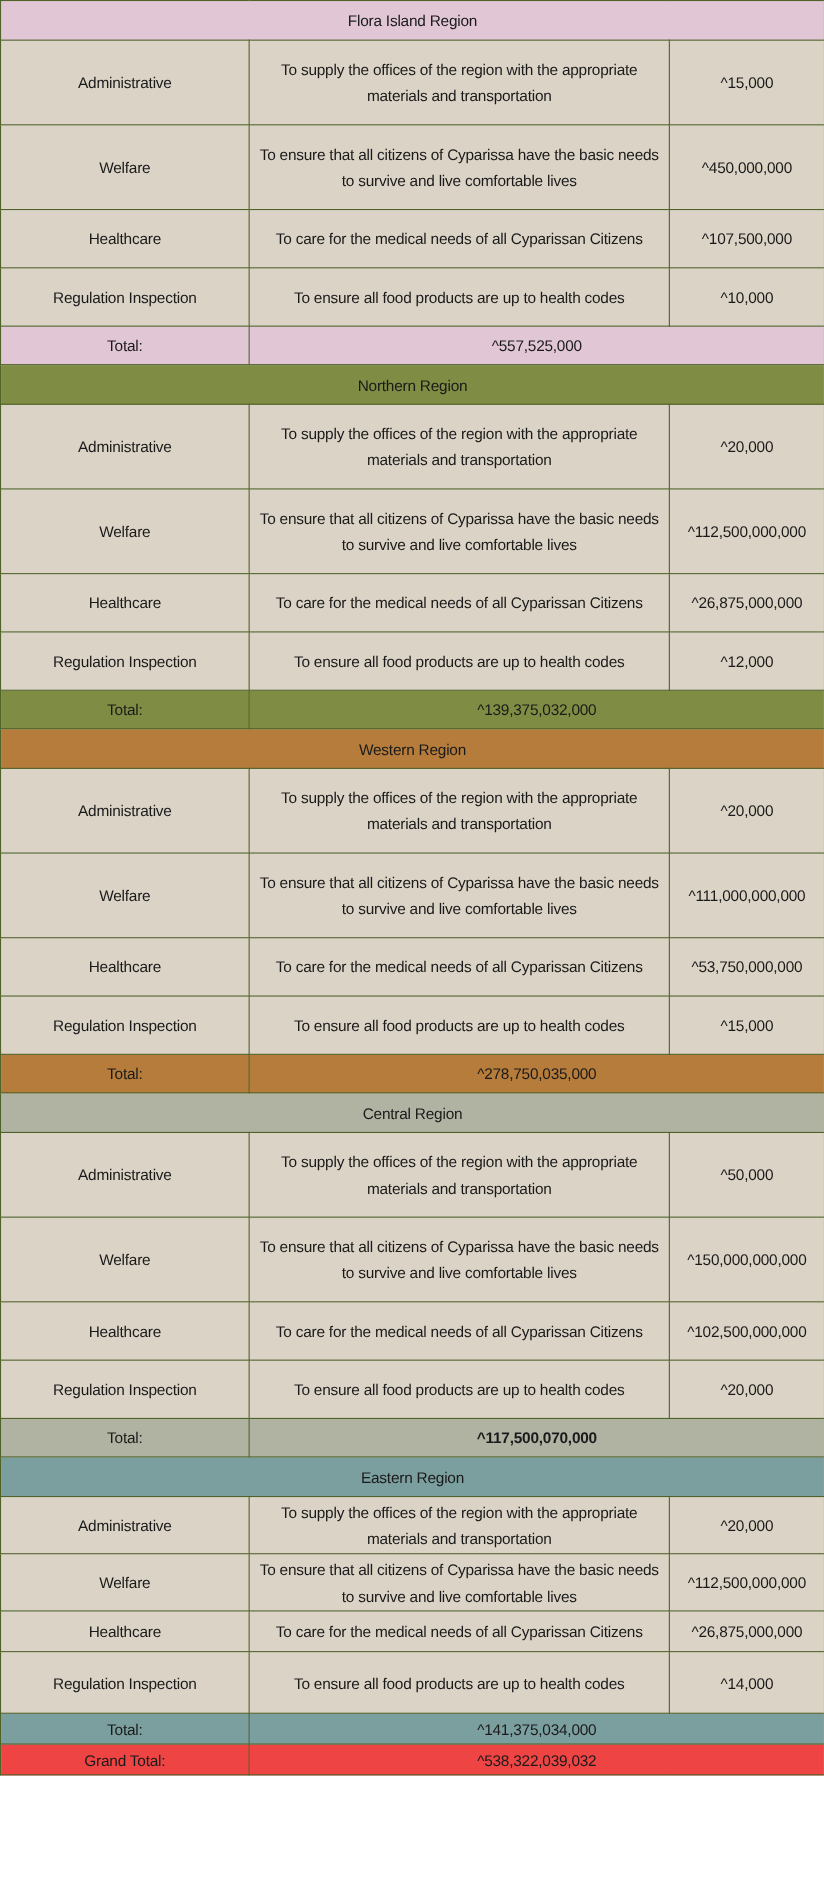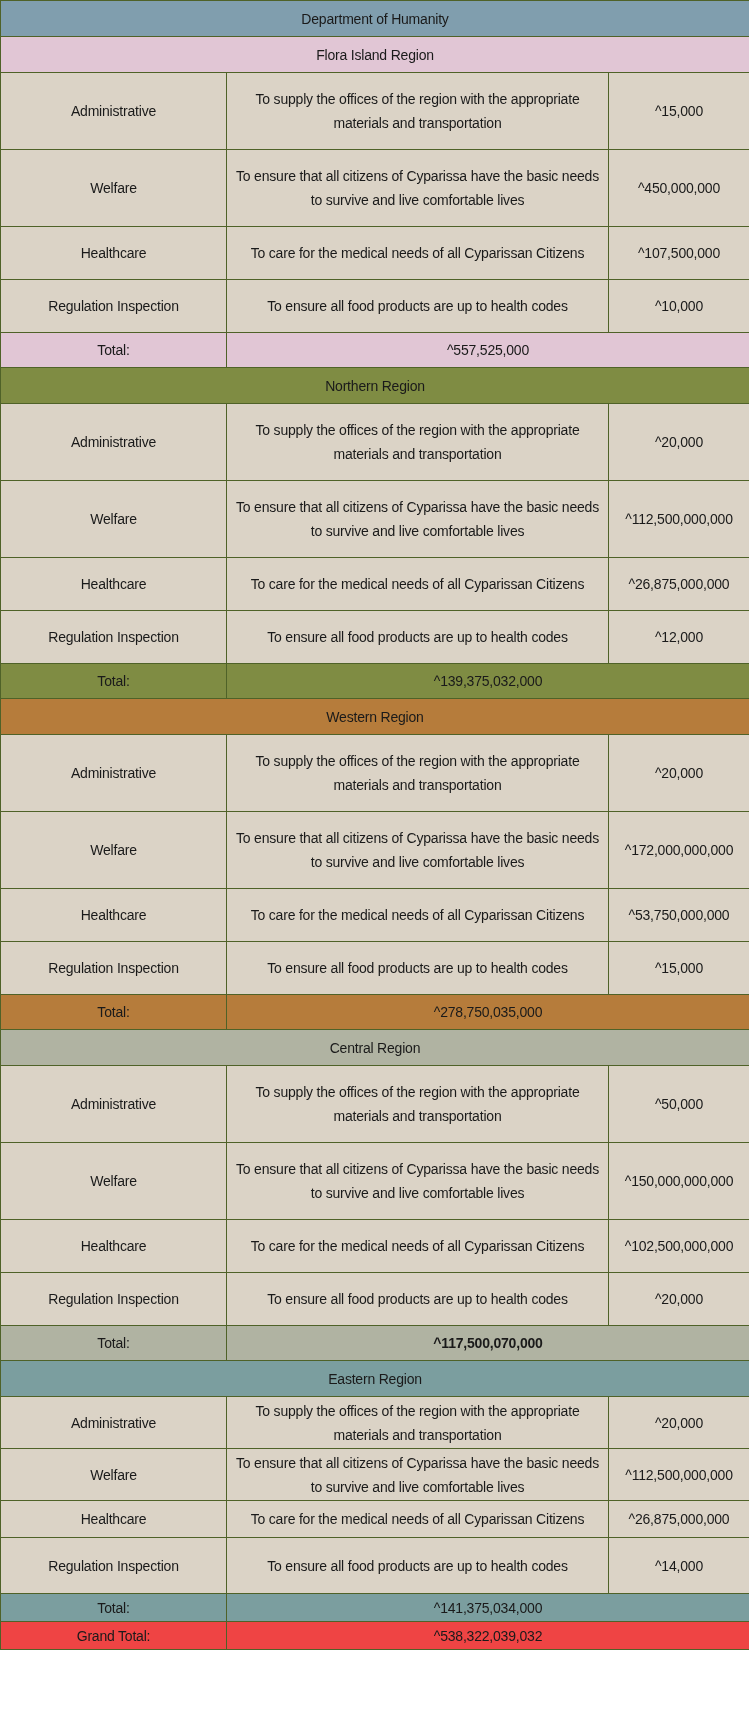--- a/index.html
+++ b/index.html
@@ -42,23 +42,20 @@
 </head>
 <body>
 
 <table class="budget">
   <colgroup>
     <col class="c1">
       <col class="c2">
       <col class="c3">
   </colgroup>
   <tbody id="tbody">
-    <tr class="title">
-      <td colspan="3">Department of Humanity</td>
-    </tr>
   <tr class="region">
         <td colspan="3" style="background: rgb(225, 198, 213);">Flora Island Region</td>
       </tr>
       <tr class="item-2line">
         <td class="item">Administrative</td>
         <td class="reason">To supply the offices of the region with the appropriate materials and transportation</td>
         <td class="amount">^15,000</td>
       </tr>
       <tr class="item-2line">
         <td class="item">Welfare</td>
@@ -110,21 +107,21 @@
         <td colspan="3" style="background: rgb(182, 124, 59); margin-left: 26px;">Western Region</td>
       </tr>
       <tr class="item-2line">
         <td class="item">Administrative</td>
         <td class="reason">To supply the offices of the region with the appropriate materials and transportation</td>
         <td class="amount">^20,000</td>
       </tr>
       <tr class="item-2line">
         <td class="item">Welfare</td>
         <td class="reason">To ensure that all citizens of Cyparissa have the basic needs to survive and live comfortable lives</td>
-        <td class="amount">^172,000,000,000</td>
+        <td class="amount">^111,000,000,000</td>
       </tr>
       <tr class="item-1line">
         <td class="item">Healthcare</td>
         <td class="reason">To care for the medical needs of all Cyparissan Citizens</td>
         <td class="amount">^53,750,000,000</td>
       </tr>
       <tr class="item-1line">
         <td class="item">Regulation Inspection</td>
         <td class="reason">To ensure all food products are up to health codes</td>
         <td class="amount">^15,000</td>

